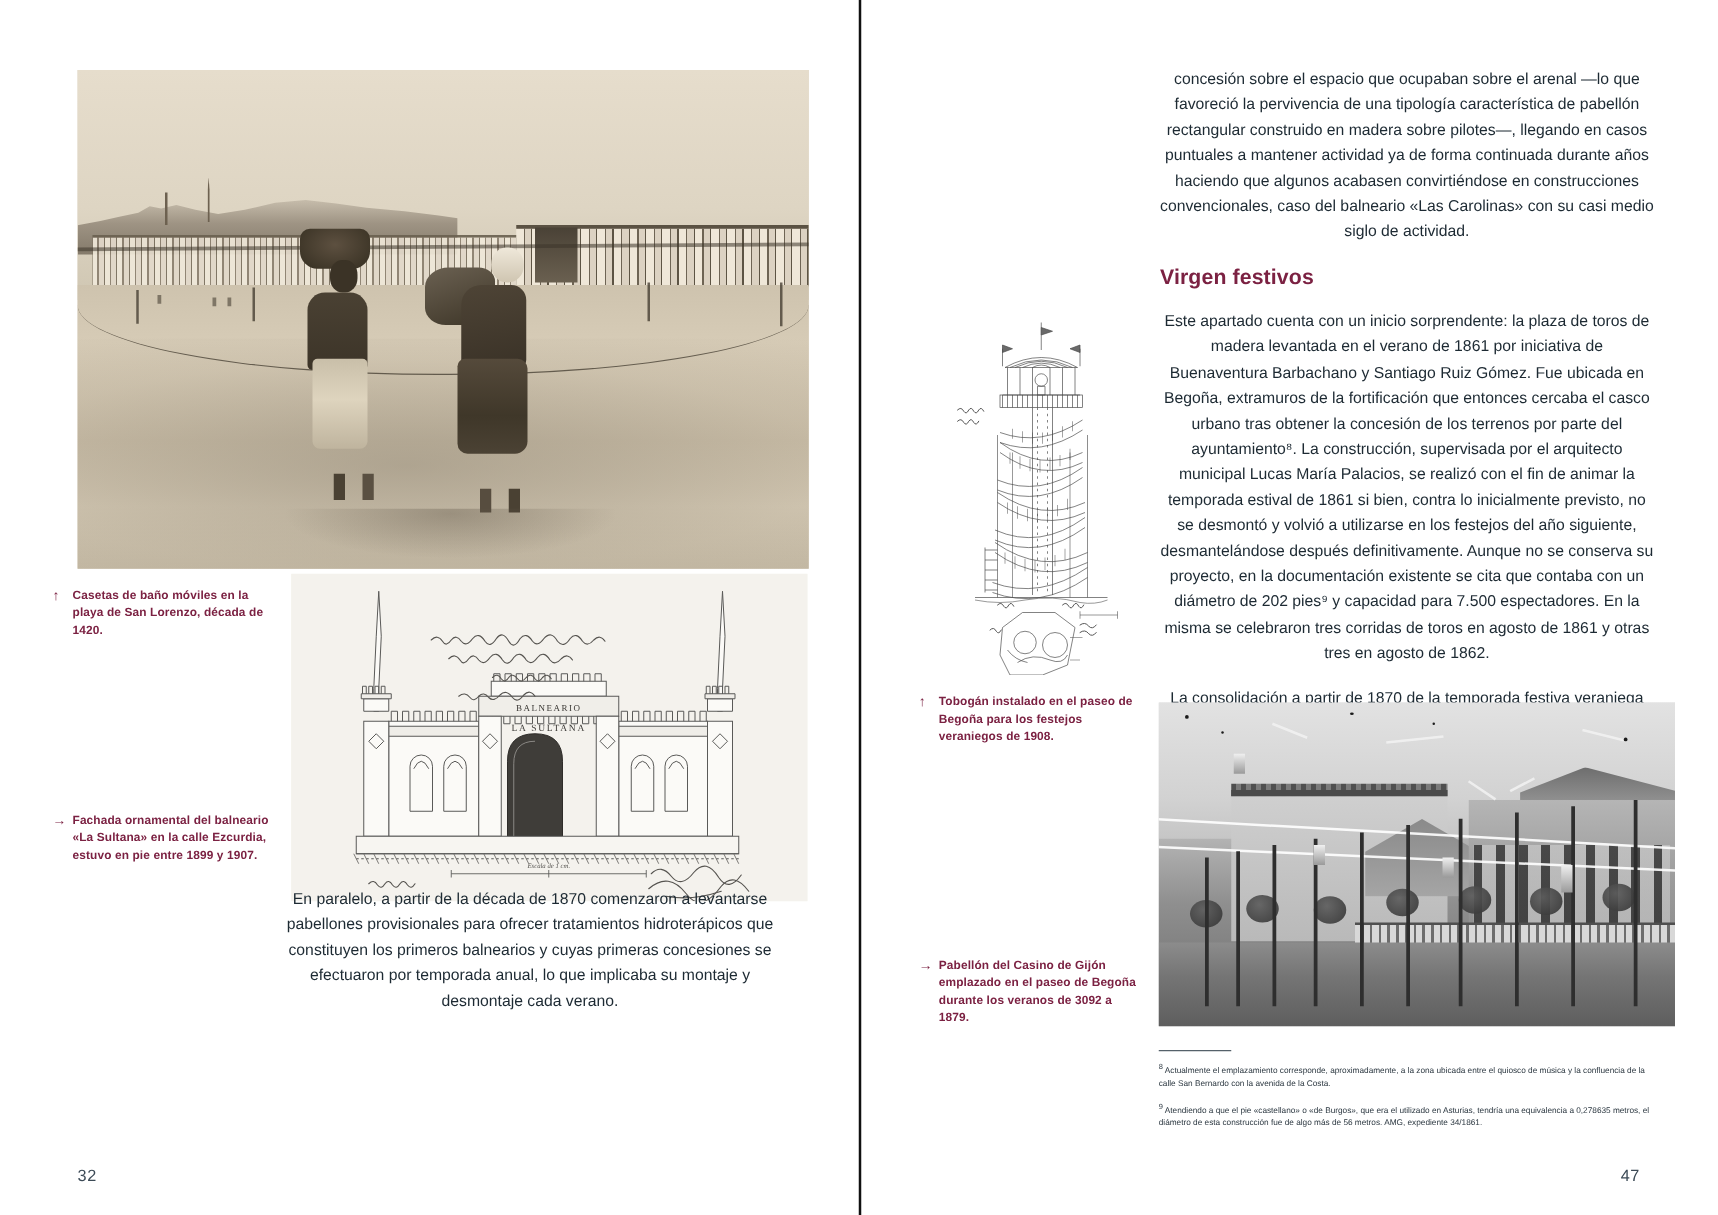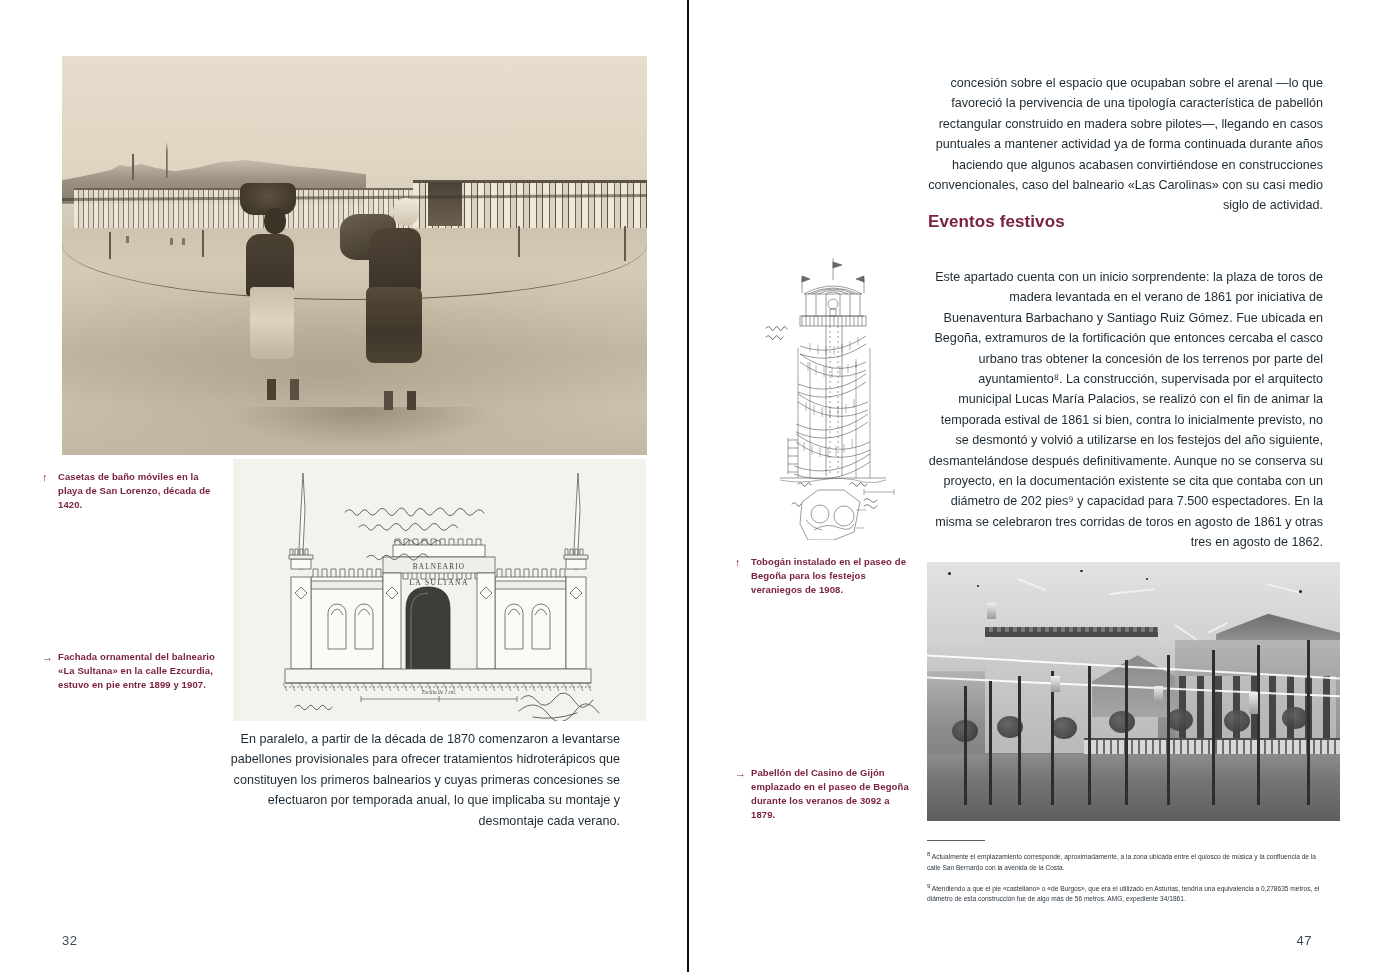--- a/index.html
+++ b/index.html
@@ -78,22 +78,21 @@
     display: block;
     margin-left: 16px;
   }
 
   
   .body-text {
     position: absolute;
     font-size: 12.6px;
     line-height: 1.62;
     color: #1d2a33;
-    text-align: right;
-    margin-top: 20px;
+    text-align: center;
   }
   .body-text p { margin: 0 0 16px 0; }
   .body-text p:last-child { margin-bottom: 0; }
 
   .section-heading {
     position: absolute;
     font-size: 17px;
     font-weight: bold;
     color: #7b2142;
     letter-spacing: .1px;
@@ -473,21 +472,21 @@
   </div>
 
   <div class="spine"></div>
 
   <div class="page page-right">
 
     <div class="body-text" style="left:239px; top:53px; width:395px;">
       <p>concesión sobre el espacio que ocupaban sobre el arenal —lo que favoreció la pervivencia de una tipología característica de pabellón rectangular construido en madera sobre pilotes—, llegando en casos puntuales a mantener actividad ya de forma continuada durante años haciendo que algunos acabasen convirtiéndose en construcciones convencionales, caso del balneario «Las Carolinas» con su casi medio siglo de actividad.</p>
     </div>
 
-    <div class="section-heading" style="left:239px; top:212px;">Eventos festivos</div>
+    <div class="section-heading" style="left:239px; top:212px;">Virgen festivos</div>
 
     <div class="body-text" style="left:239px; top:247px; width:395px;">
       <p>Este apartado cuenta con un inicio sorprendente: la plaza de toros de madera levantada en el verano de 1861 por iniciativa de Buenaventura Barbachano y Santiago Ruiz Gómez. Fue ubicada en Begoña, extramuros de la fortificación que entonces cercaba el casco urbano tras obtener la concesión de los terrenos por parte del ayuntamiento⁸. La construcción, supervisada por el arquitecto municipal Lucas María Palacios, se realizó con el fin de animar la temporada estival de 1861 si bien, contra lo inicialmente previsto, no se desmontó y volvió a utilizarse en los festejos del año siguiente, desmantelándose después definitivamente. Aunque no se conserva su proyecto, en la documentación existente se cita que contaba con un diámetro de 202 pies⁹ y capacidad para 7.500 espectadores. En la misma se celebraron tres corridas de toros en agosto de 1861 y otras tres en agosto de 1862.</p>
       <p>La consolidación a partir de 1870 de la temporada festiva veraniega de Gijón en torno a la celebración el 15 de agosto del día de la Virgen</p>
     </div>
 
     <div class="figure dwg-tobogan" style="left:69px;">
       <svg viewBox="0 0 150 288" preserveAspectRatio="none" style="position:absolute;inset:0;">
         <rect x="0" y="0" width="150" height="288" fill="#ffffff"></rect>
         <g stroke="#4a4a4a" fill="none" stroke-width="0.55">

